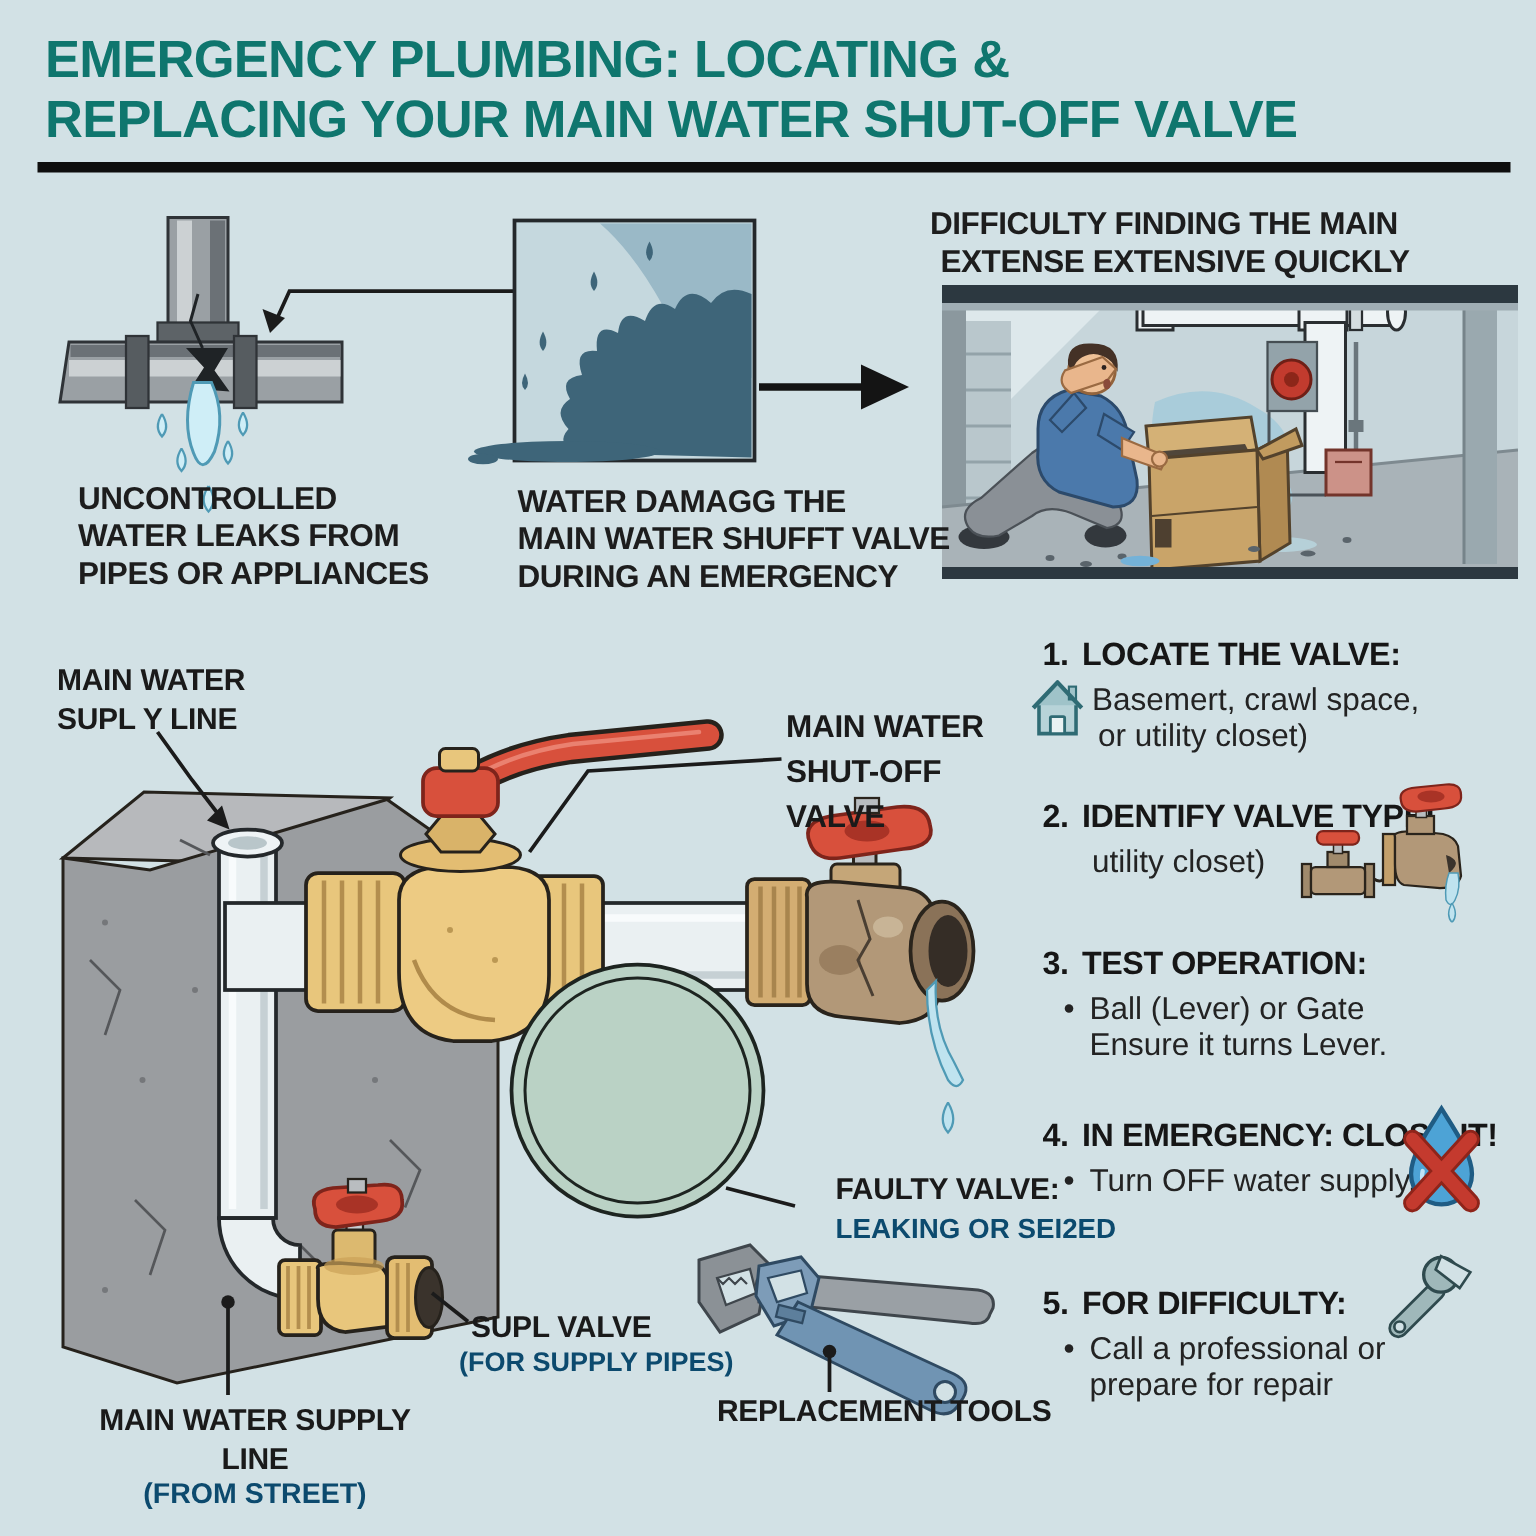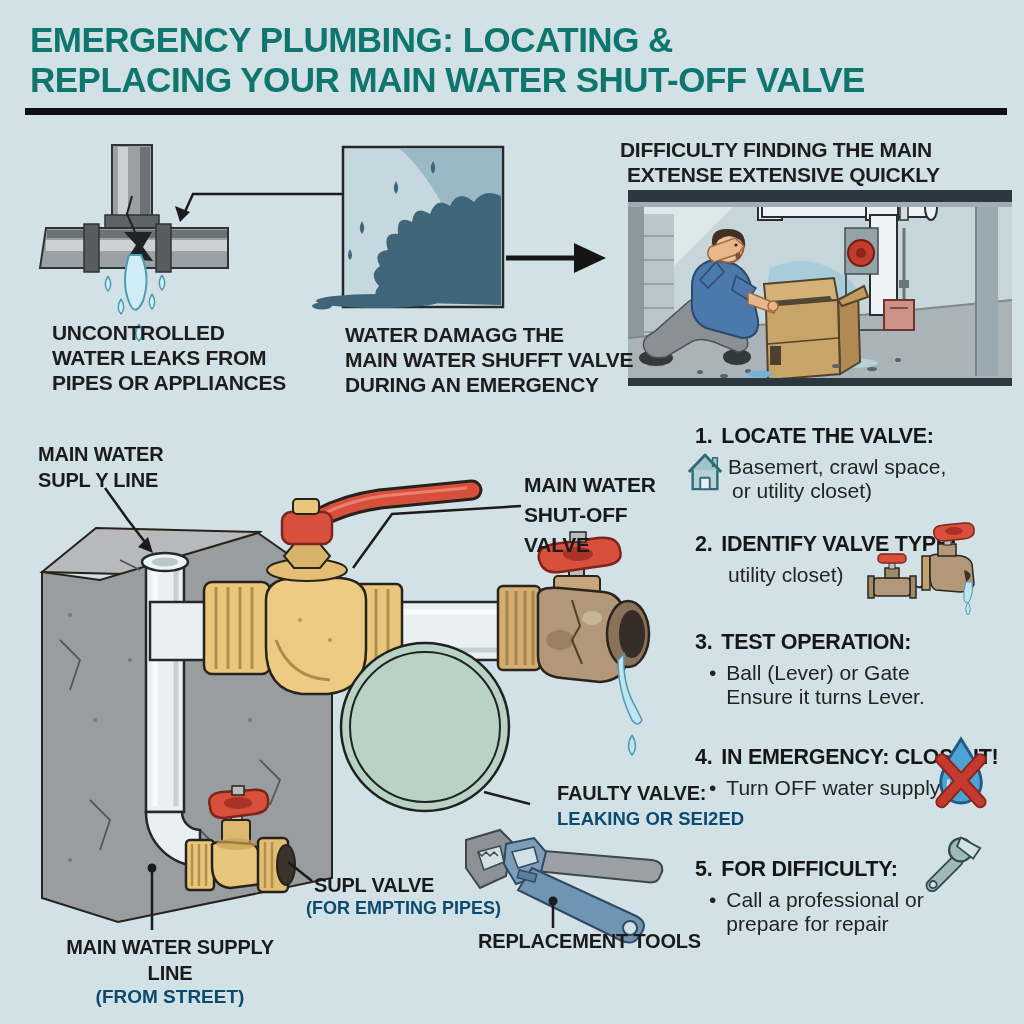--- a/index.html
+++ b/index.html
@@ -338,21 +338,21 @@
   </div>
 
 
   <div class="abs" style="left:533px; top:780px;margin-left:24px;">
     <div class="lbl">FAULTY VALVE:</div>
     <div class="sub" style="font-size:18.5px; margin-top:2px;">LEAKING OR SEI2ED</div>
   </div>
 
   <div class="abs" style="left:306px; top:872px; width:200px;">
     <div class="lbl" style="padding-left:8px;">SUPL VALVE</div>
-    <div class="sub">(FOR EMPTING PIPES)</div>
+    <div class="sub">(FOR SUPPLY PIPES)</div>
   </div>
 
   <div class="abs center" style="left:55px; top:934px; width:230px;">
     <div class="lbl">MAIN WATER SUPPLY LINE</div>
     <div class="sub" style="font-size:19px;">(FROM STREET)</div>
   </div>
 
   <div class="abs lbl" style="left:478px; top:928px;">REPLACEMENT TOOLS</div>
 
   <div class="step" style="left:695px; top:424px;">

